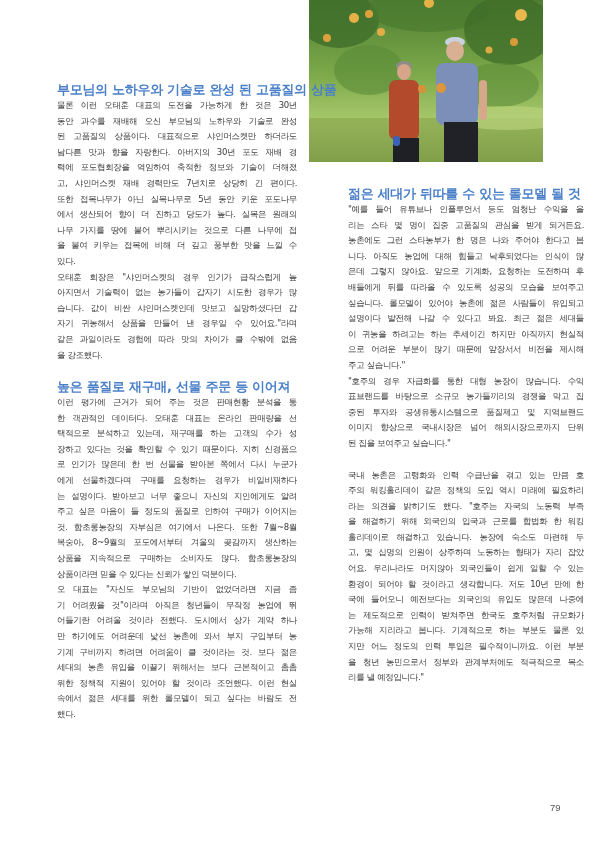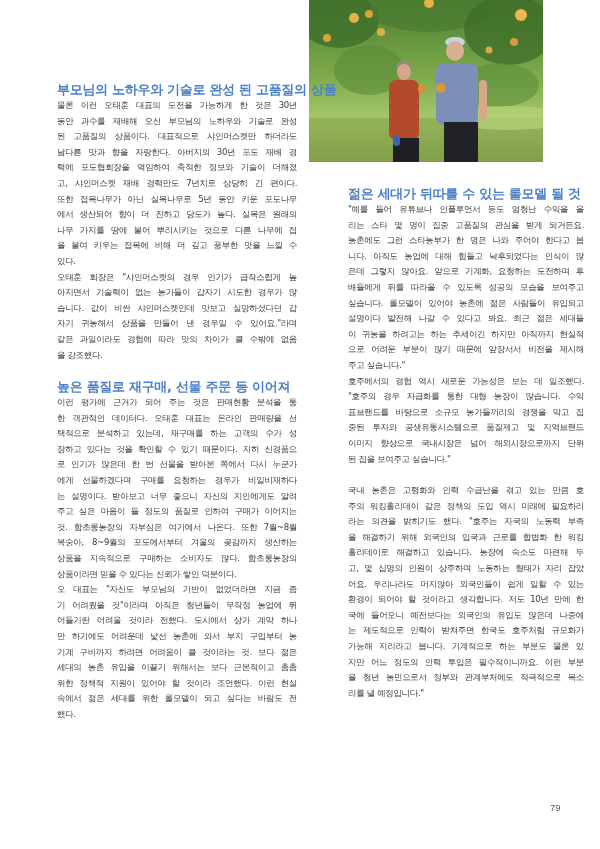--- a/index.html
+++ b/index.html
@@ -143,21 +143,20 @@
     <span class="ln">니다. 아직도 농업에 대해 힘들고 낙후되었다는 인식이 많</span>
     <span class="ln">은데 그렇지 않아요. 앞으로 기계화, 요청하는 도전하며 후</span>
     <span class="ln">배들에게 뒤를 따라올 수 있도록 성공의 모습을 보여주고</span>
     <span class="ln">싶습니다. 롤모델이 있어야 농촌에 젊은 사람들이 유입되고</span>
     <span class="ln">설명이다 발전해 나갈 수 있다고 봐요. 최근 젊은 세대들</span>
     <span class="ln">이 귀농을 하려고는 하는 추세이긴 하지만 아직까지 현실적</span>
     <span class="ln">으로 어려운 부분이 많기 때문에 앞장서서 비전을 제시해</span>
     <span class="ln last">주고 싶습니다."</span>
   </div>
   <div class="para">
-    <span class="ln"> 호주에서의 경험 역시 새로운 가능성은 보는 데 일조했다.</span>
     <span class="ln">"호주의 경우 자급화를 통한 대형 농장이 많습니다. 수익</span>
     <span class="ln">표브랜드를 바탕으로 소규모 농가들끼리의 경쟁을 막고 집</span>
     <span class="ln">중된 투자와 공생유통시스템으로 품질제고 및 지역브랜드</span>
     <span class="ln">이미지 향상으로 국내시장은 넘어 해외시장으로까지 단위</span>
     <span class="ln last">된 집을 보여주고 싶습니다."</span>
   </div>
   <div class="gap"></div>
   <div class="para">
     <span class="ln"> 국내 농촌은 고령화와 인력 수급난을 겪고 있는 만큼 호</span>
     <span class="ln">주의 워킹홀리데이 같은 정책의 도입 역시 미래에 필요하리</span>

